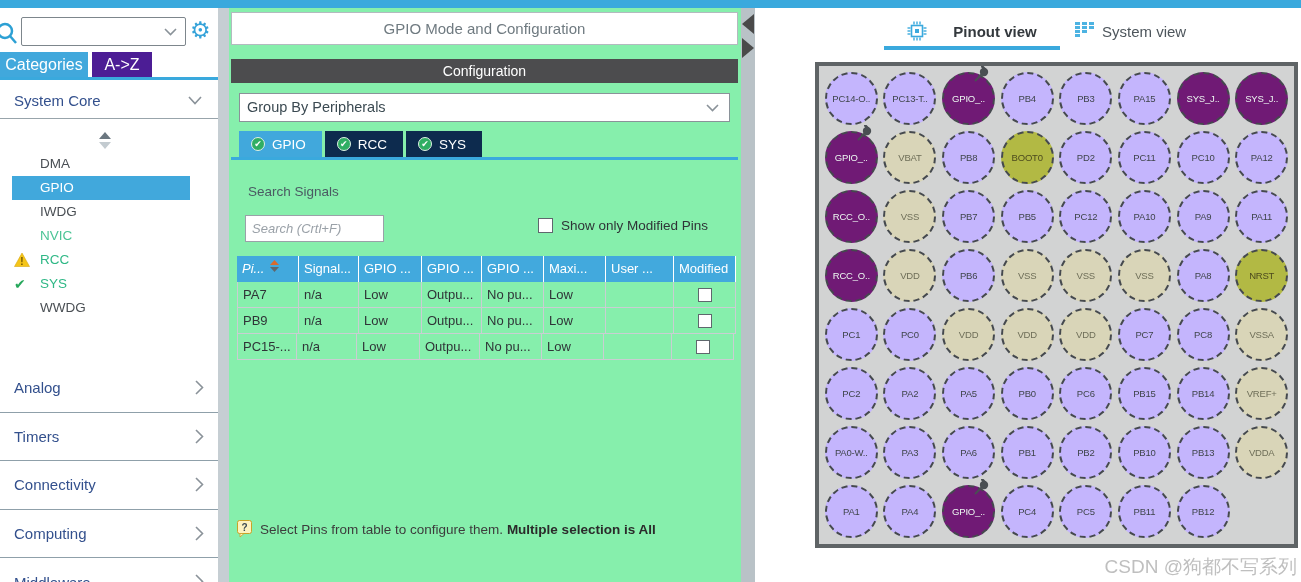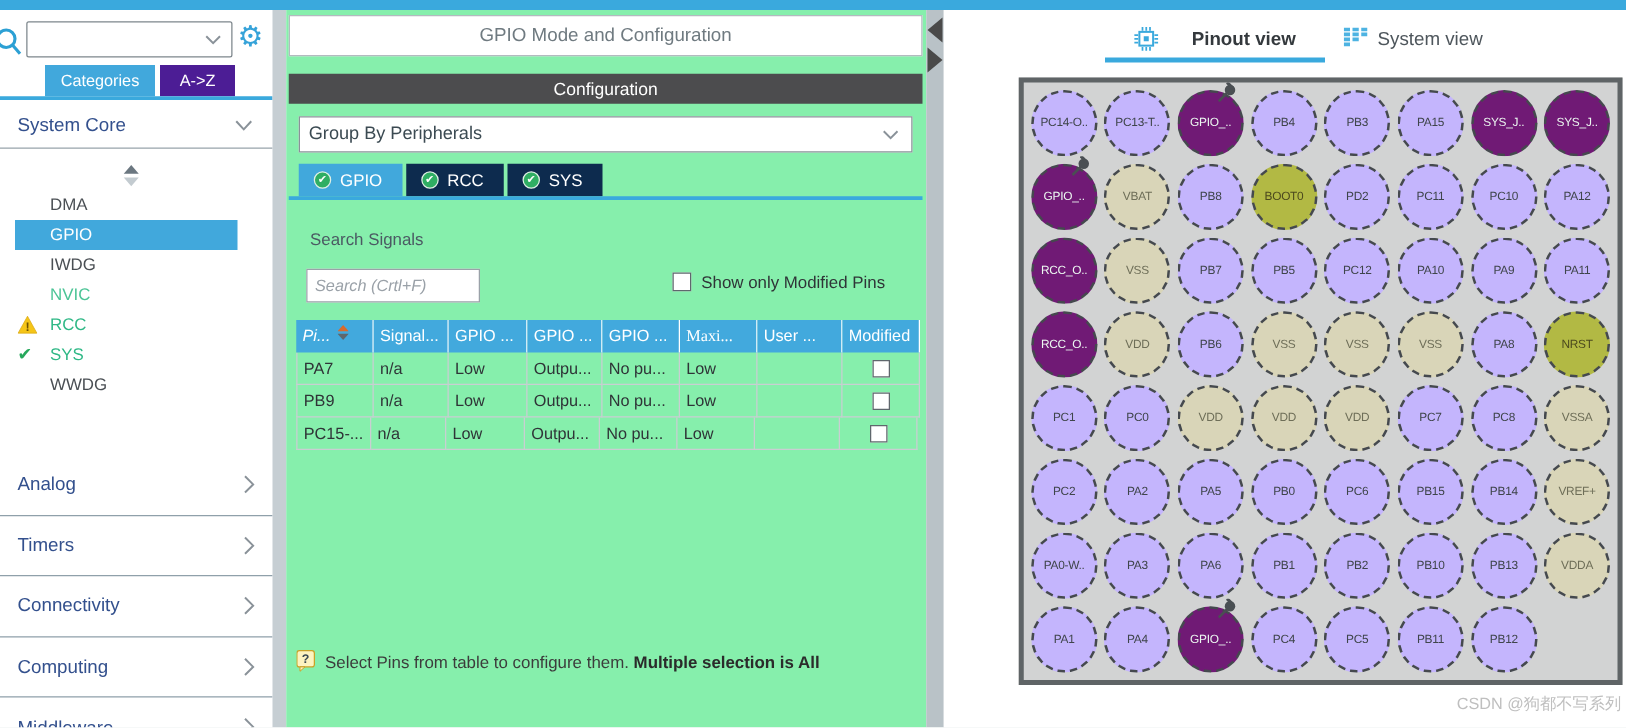--- a/index.html
+++ b/index.html
@@ -13,22 +13,22 @@
   
   .left-panel { position:absolute; left:0; top:8px; width:218px; height:574px; background:#fff; }
   .search-row { position:absolute; left:0; top:4px; width:218px; height:36px; }
   .magnifier { position:absolute; left:-7px; top:8px; }
   .mcu-select { position:absolute; left:21px; top:5px; width:165px; height:29px;
     border:1px solid #7d868c; border-radius:2px; background:#fff; }
   .mcu-select .chev { position:absolute; right:8px; top:10px; }
   .gear { position:absolute; left:190px; top:2px; font-family:"DejaVu Sans",sans-serif;
     font-size:23px; color:#36a3d9; cursor:pointer; line-height:32px; }
   .cat-tabs { position:absolute; left:0; top:44px; width:218px; height:25px; }
-  .cat-tab { position:absolute; top:0; height:25px; color:#fff; font-size:13px;
-    display:flex; align-items:center; justify-content:center;margin-left:36px; }
+  .cat-tab { position:absolute; top:0; height:25px; color:#fff; font-size:16px;
+    display:flex; align-items:center; justify-content:center; }
   .cat-tab.active { left:0; width:88px; background:#41a8dc; }
   .cat-tab.inactive { left:92px; width:60px; background:#4c1d95; }
   .cat-tabs-underline { position:absolute; left:0; top:69px; width:218px; height:3px; background:#3aa9dd; }
 
   .group-header { position:absolute; left:14px; top:84px; width:192px; height:20px;
     color:#33508d; font-size:15px; }
   .group-header .chev { position:absolute; right:4px; top:4px; }
   .lp-rule { position:absolute; left:0; top:110px; width:218px; border-top:1px solid #98a4ab; }
 
   .spinner { position:absolute; left:99px; top:124px; width:14px; height:18px; cursor:pointer; }
@@ -125,21 +125,21 @@
   .cell { display:flex; align-items:center; justify-content:center; }
   .pin { position:relative; width:53px; height:53px; border-radius:50%;
     border:2px dashed #45494e; display:flex; align-items:center; justify-content:center;
     font-size:9.5px; letter-spacing:-0.2px; cursor:pointer; overflow:visible; }
   .pin.gray  { background:#c4b5fd; color:#3f454b; }
   .pin.power { background:#d9d5b8; color:#6e6e58; }
   .pin.olive { background:#b2b944; color:#4c4a1e; }
   .pin.green { background:#701a75; color:#ecf8f1; }
   .pushpin { position:absolute; top:-8px; right:3px; }
 
-  .watermark { position:absolute; right:4px; top:546px; font-size:13px; color:#bfbfbf; }
+  .watermark { position:absolute; right:4px; top:546px; font-size:19px; color:#bfbfbf; }
 </style>
 </head>
 <body>
 
 <div id="root">
   <div class="topbar"></div>
 
   <div class="left-panel">
     <div class="search-row">
       <svg class="magnifier" width="26" height="26" viewBox="0 0 26 26">
@@ -259,21 +259,21 @@
     <div class="sig-table">
       <div class="tr" id="sig-head">
           <div class="th" style="width: 62px; font-style: italic;"><span>Pi...</span><svg class="sort-ic" width="9" height="12" viewBox="0 0 9 12">
   <path d="M4.5 0 L9 5 L0 5 Z" fill="#d96a2b"></path>
               <path d="M0 7 L9 7 L4.5 12 Z" fill="#5f676d"></path>
             </svg></div>
           <div class="th" style="width: 60px;"><span>Signal...</span></div>
           <div class="th" style="width: 63px;"><span>GPIO ...</span></div>
           <div class="th" style="width: 60px;"><span>GPIO ...</span></div>
           <div class="th" style="width: 62px;"><span>GPIO ...</span></div>
-          <div class="th" style="width: 62px; font-family: Liberation Serif, serif;"><span>Maxi...</span></div>
+          <div class="th" style="width: 62px;"><span>Maxi...</span></div>
           <div class="th" style="width: 68px;"><span>User ...</span></div>
           <div class="th" style="width: 62px;"><span>Modified</span></div>
         </div>
       <div id="sig-body">
           <div class="tr">
             <div class="td first" style="width: 62px;">PA7</div>
             <div class="td" style="width: 60px;">n/a</div>
             <div class="td" style="width: 63px;">Low</div>
             <div class="td" style="width: 60px;">Outpu...</div>
             <div class="td" style="width: 62px;">No pu...</div>

